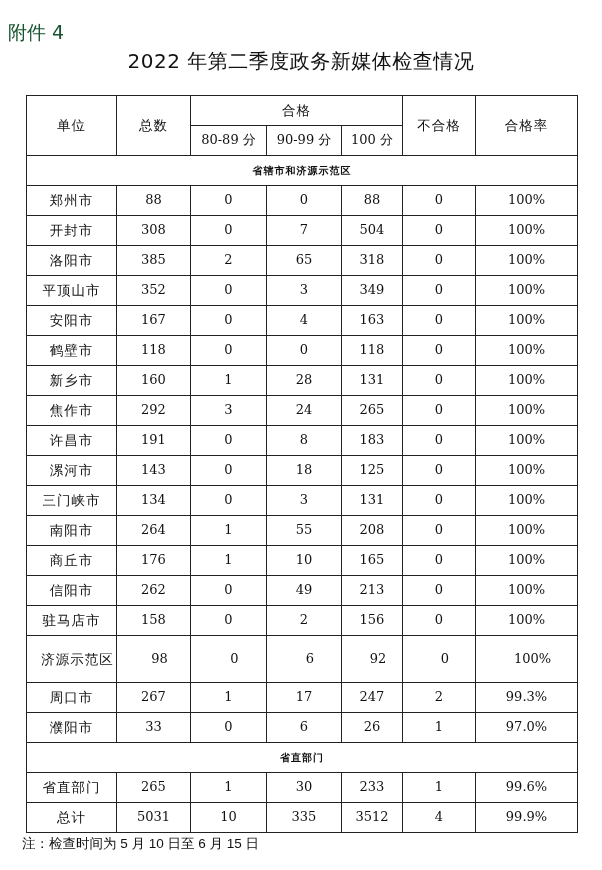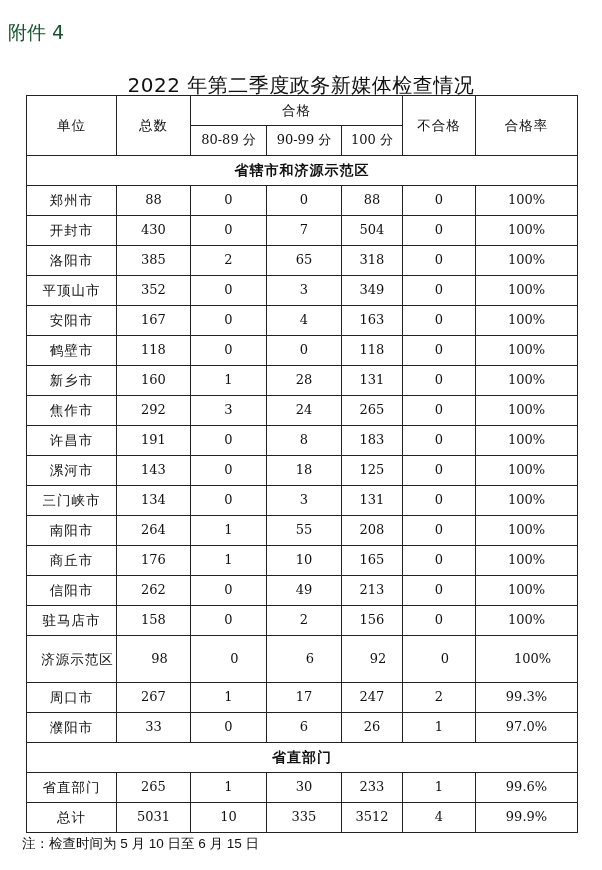--- a/index.html
+++ b/index.html
@@ -6,42 +6,42 @@
   body {
     width: 602px; height: 870px; position: relative; overflow: hidden;
     font-family: "DejaVu Serif", "Liberation Serif", serif; color: #111;
   }
   .attachment {
     position: absolute; left: 8px; top: 20px;
     font-family: "DejaVu Sans", "Liberation Sans", sans-serif;
     font-size: 19px; color: #14532d;
   }
   .title {
-    position: absolute; left: 0; width: 602px; top: 72px; text-align: center;
+    position: absolute; left: 0; width: 602px; top: 48px; text-align: center;
     font-family: "DejaVu Sans", "Liberation Sans", sans-serif;
     font-size: 20px; color: #111; letter-spacing: 0.5px;
   }
   table.report {
     position: absolute; left: 26px; top: 95px;
     border-collapse: collapse; table-layout: fixed; width: 551px;
     font-size: 13px;
   }
   table.report td {
     border: 1px solid #222; text-align: center; vertical-align: middle;
     padding: 0; height: 29px; line-height: 1.1;
   }
   table.report td.name {
     font-family: "DejaVu Sans", "Liberation Sans", sans-serif; font-size: 13.5px; letter-spacing: 1px; margin-top: 40px;
   }
   table.report td.hdr {
     font-family: "DejaVu Sans", "Liberation Sans", sans-serif; font-size: 13.5px; letter-spacing: 1px;
   }
   table.report td.num { font-family: "DejaVu Serif", "Liberation Serif", serif; font-size: 13px; }
   table.report td.section {
-    font-family: Liberation Sans, sans-serif; font-weight: bold; font-size: 14px; letter-spacing: 1px;
+    font-family: Liberation Sans, sans-serif; font-weight: bold; font-size: 10px; letter-spacing: 1px;
   }
   tr.tall td { height: 46px; padding-left: 12px; }
   .note {
     position: absolute; left: 22px; top: 835px;
     font-family: Liberation Sans, sans-serif; font-size: 13.5px; color: #111;
   }
 </style>
 </head>
 <body>
 
@@ -78,21 +78,21 @@
         <td class="name">郑州市</td>
         <td class="num">88</td>
         <td class="num">0</td>
         <td class="num">0</td>
         <td class="num">88</td>
         <td class="num">0</td>
         <td class="num">100%</td>
       </tr>
       <tr>
         <td class="name">开封市</td>
-        <td class="num">430</td>
+        <td class="num">308</td>
         <td class="num">0</td>
         <td class="num">7</td>
         <td class="num">504</td>
         <td class="num">0</td>
         <td class="num">100%</td>
       </tr>
       <tr>
         <td class="name">洛阳市</td>
         <td class="num">385</td>
         <td class="num">2</td>

